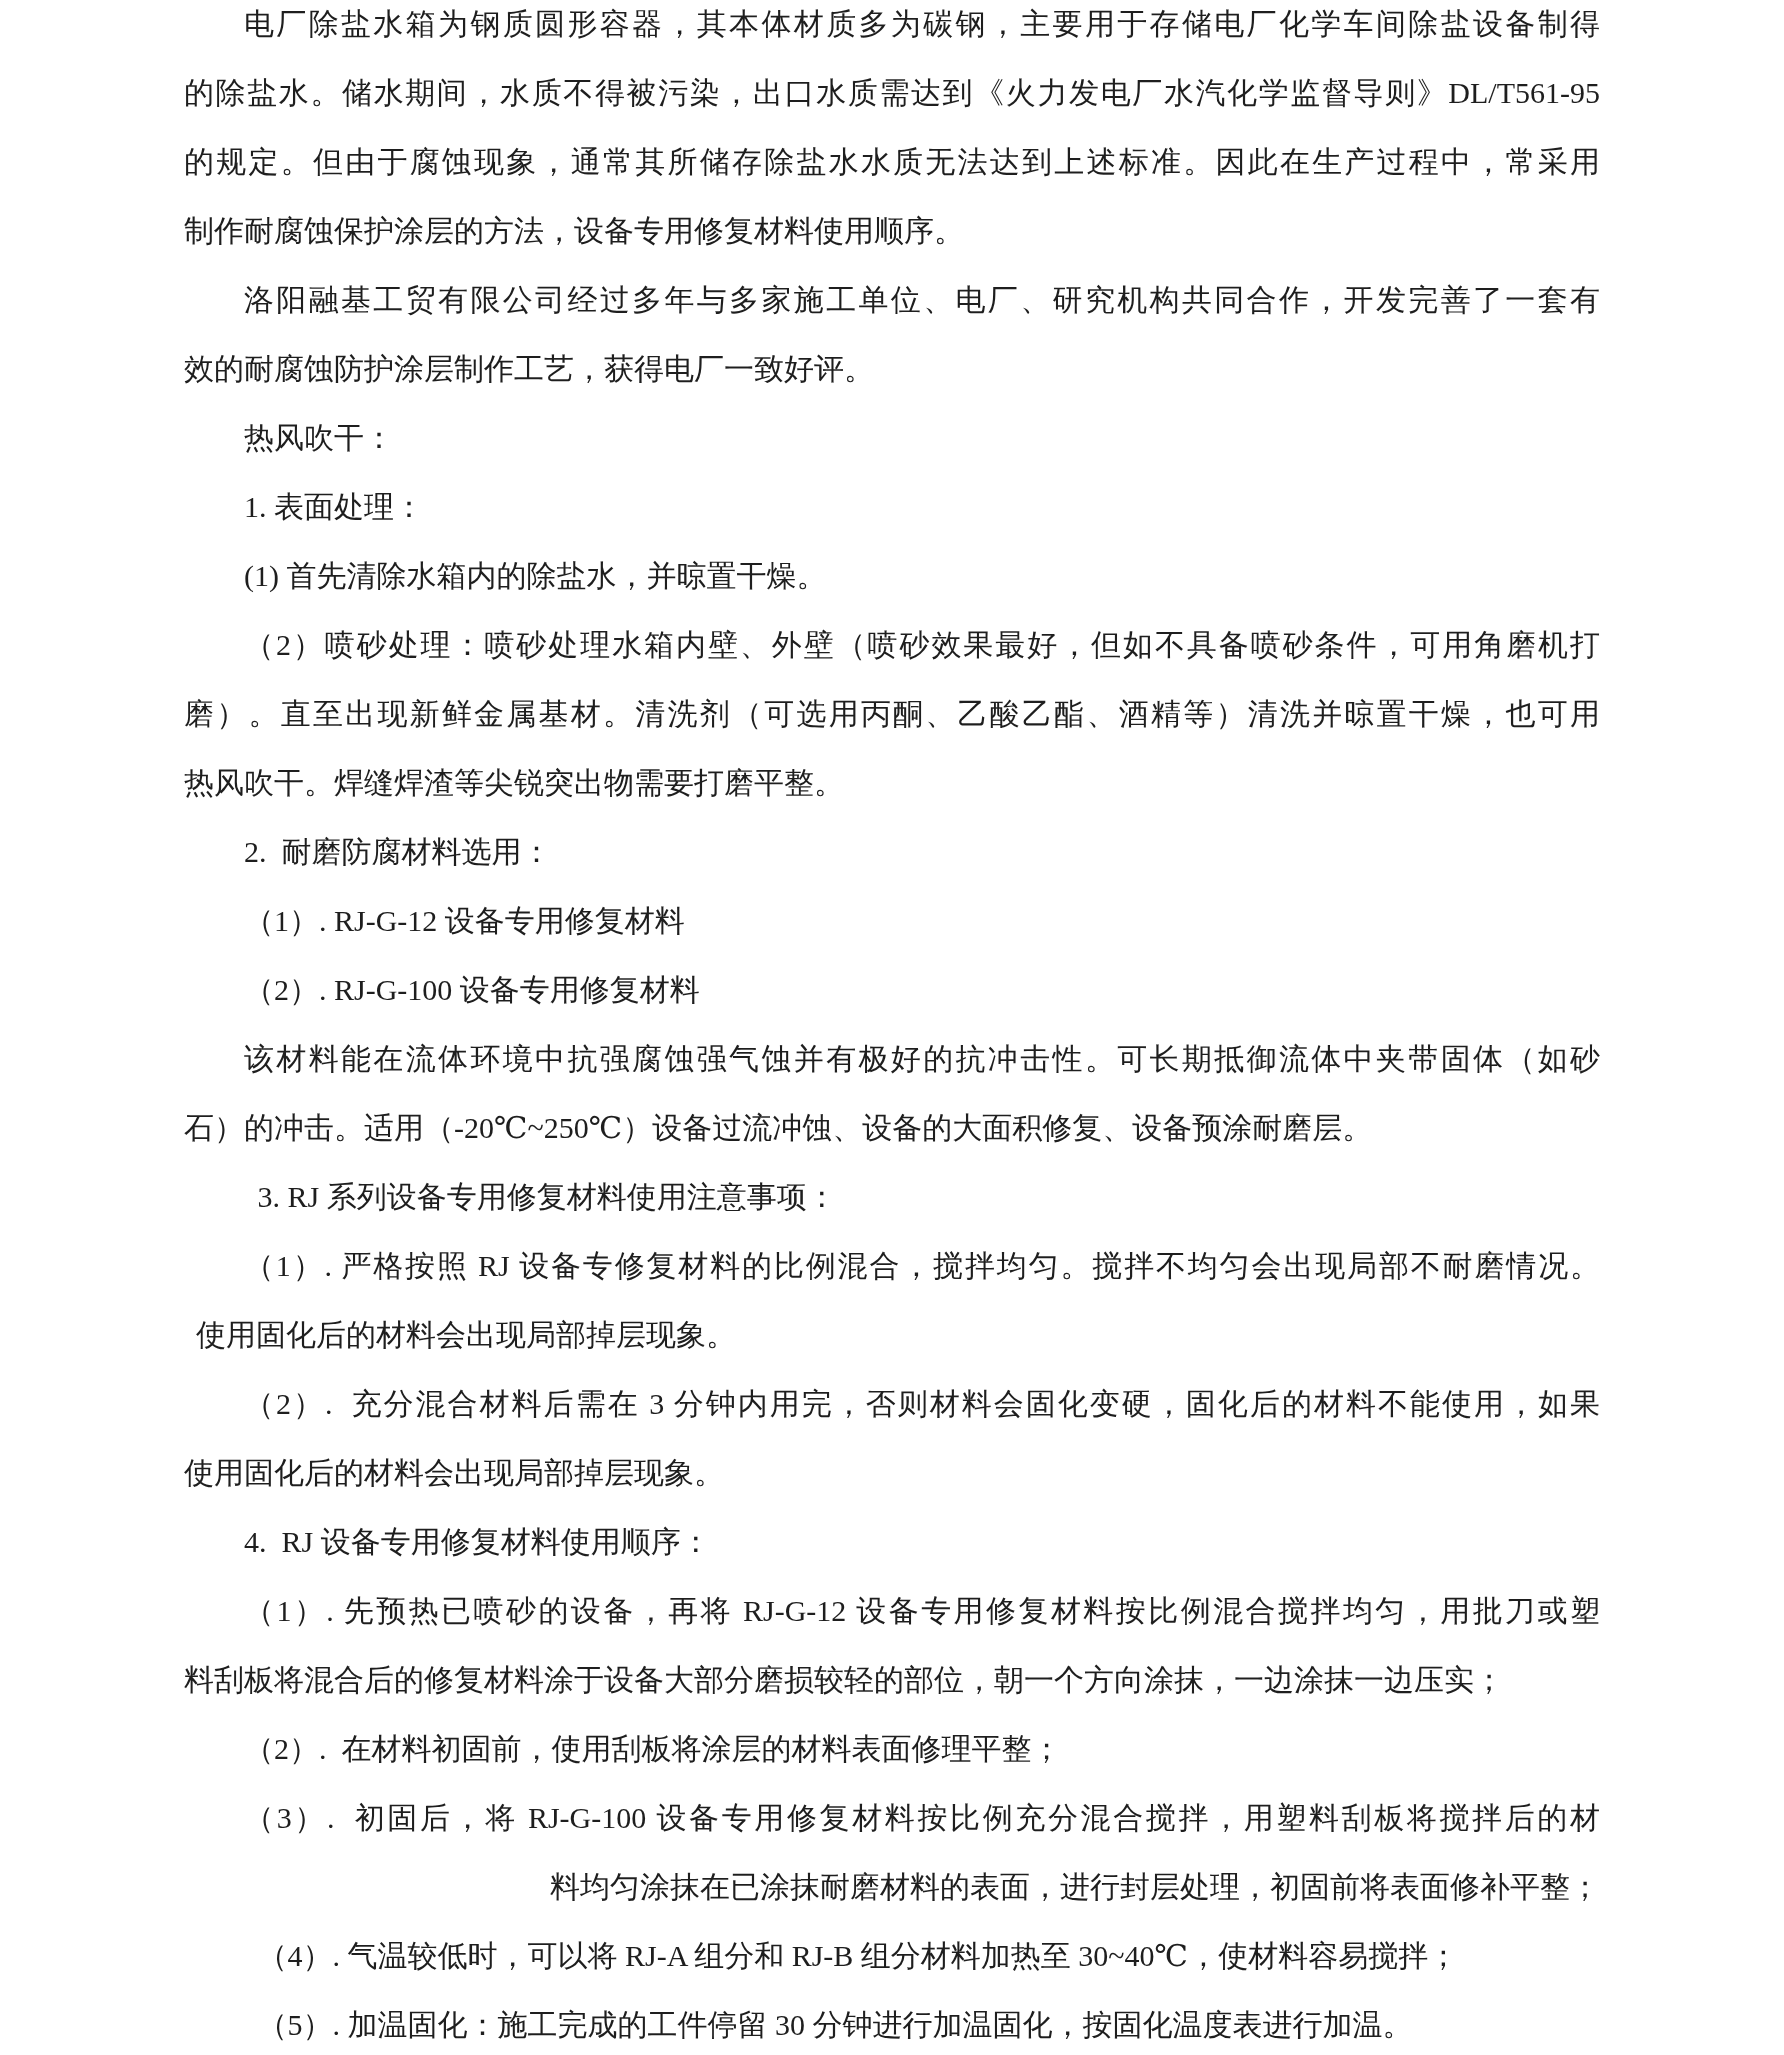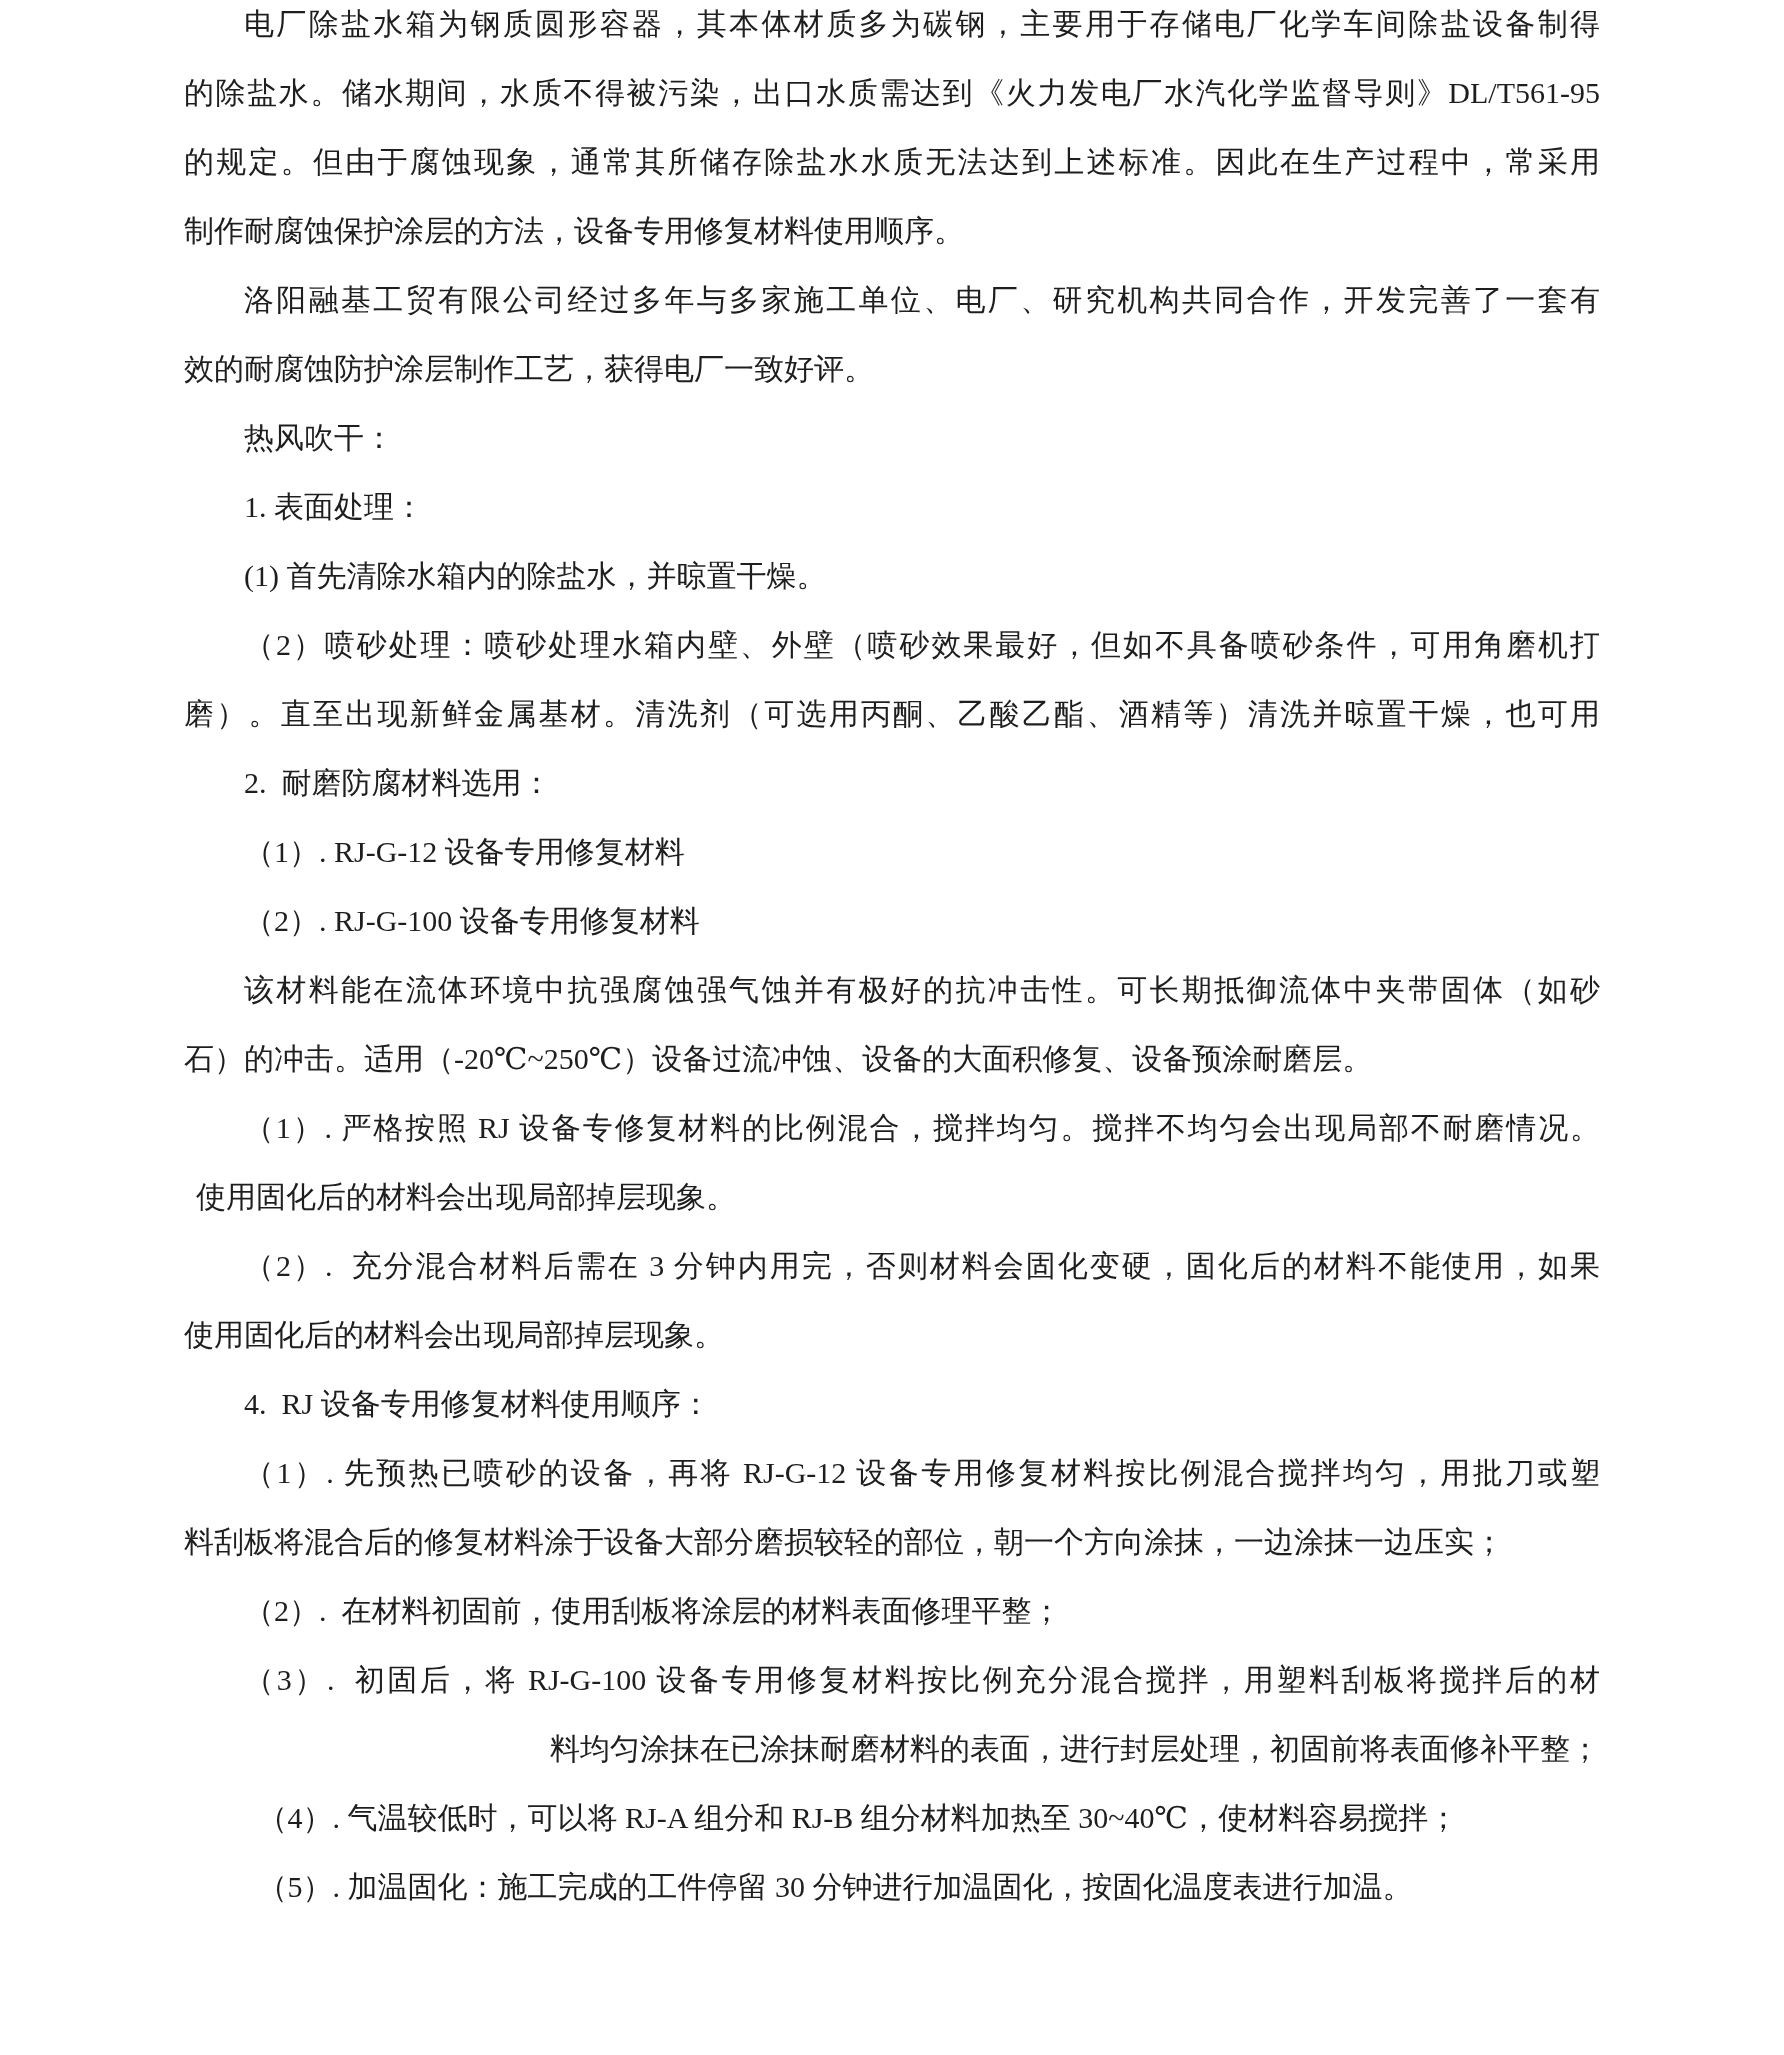--- a/index.html
+++ b/index.html
@@ -45,25 +45,27 @@
       <div class="ln jt" style="text-indent: 0em;">的除盐水。储水期间，水质不得被污染，出口水质需达到《火力发电厂水汽化学监督导则》DL/T561-95</div>
       <div class="ln jt" style="text-indent: 0em;">的规定。但由于腐蚀现象，通常其所储存除盐水水质无法达到上述标准。因此在生产过程中，常采用</div>
       <div class="ln" style="text-indent: 0em;">制作耐腐蚀保护涂层的方法，设备专用修复材料使用顺序。</div>
       <div class="ln jt" style="text-indent: 2em;">洛阳融基工贸有限公司经过多年与多家施工单位、电厂、研究机构共同合作，开发完善了一套有</div>
       <div class="ln" style="text-indent: 0em;">效的耐腐蚀防护涂层制作工艺，获得电厂一致好评。</div>
       <div class="ln" style="text-indent: 2em;">热风吹干：</div>
       <div class="ln" style="text-indent: 2em;">1. 表面处理：</div>
       <div class="ln" style="text-indent: 2em;">(1) 首先清除水箱内的除盐水，并晾置干燥。</div>
       <div class="ln jt" style="text-indent: 2em;">（2）喷砂处理：喷砂处理水箱内壁、外壁（喷砂效果最好，但如不具备喷砂条件，可用角磨机打</div>
       <div class="ln jt" style="text-indent: 0em;">磨）。直至出现新鲜金属基材。清洗剂（可选用丙酮、乙酸乙酯、酒精等）清洗并晾置干燥，也可用</div>
+      <div class="ln" style="text-indent: 0em;">热风吹干。焊缝焊渣等尖锐突出物需要打磨平整。</div>
       <div class="ln" style="text-indent: 2em;">2.  耐磨防腐材料选用：</div>
       <div class="ln" style="text-indent: 2em;">（1）. RJ-G-12 设备专用修复材料</div>
       <div class="ln" style="text-indent: 2em;">（2）. RJ-G-100 设备专用修复材料</div>
       <div class="ln jt" style="text-indent: 2em;">该材料能在流体环境中抗强腐蚀强气蚀并有极好的抗冲击性。可长期抵御流体中夹带固体（如砂</div>
       <div class="ln" style="text-indent: 0em;">石）的冲击。适用（-20℃~250℃）设备过流冲蚀、设备的大面积修复、设备预涂耐磨层。</div>
+      <div class="ln" style="text-indent: 2.45em;">3. RJ 系列设备专用修复材料使用注意事项：</div>
       <div class="ln jt" style="text-indent: 2em;">（1）. 严格按照 RJ 设备专修复材料的比例混合，搅拌均匀。搅拌不均匀会出现局部不耐磨情况。</div>
       <div class="ln" style="text-indent: 0.4em;">使用固化后的材料会出现局部掉层现象。</div>
       <div class="ln jt" style="text-indent: 2em;">（2）.  充分混合材料后需在 3 分钟内用完，否则材料会固化变硬，固化后的材料不能使用，如果</div>
       <div class="ln" style="text-indent: 0em;">使用固化后的材料会出现局部掉层现象。</div>
       <div class="ln" style="text-indent: 2em;">4.  RJ 设备专用修复材料使用顺序：</div>
       <div class="ln jt" style="text-indent: 2em;">（1）. 先预热已喷砂的设备，再将 RJ-G-12 设备专用修复材料按比例混合搅拌均匀，用批刀或塑</div>
       <div class="ln" style="text-indent: 0em;">料刮板将混合后的修复材料涂于设备大部分磨损较轻的部位，朝一个方向涂抹，一边涂抹一边压实；</div>
       <div class="ln" style="text-indent: 2em;">（2）.  在材料初固前，使用刮板将涂层的材料表面修理平整；</div>
       <div class="ln jt" style="text-indent: 2em;">（3）.  初固后，将 RJ-G-100 设备专用修复材料按比例充分混合搅拌，用塑料刮板将搅拌后的材</div>
       <div class="ln" style="text-indent: 0em; text-align: right;">料均匀涂抹在已涂抹耐磨材料的表面，进行封层处理，初固前将表面修补平整；</div>

